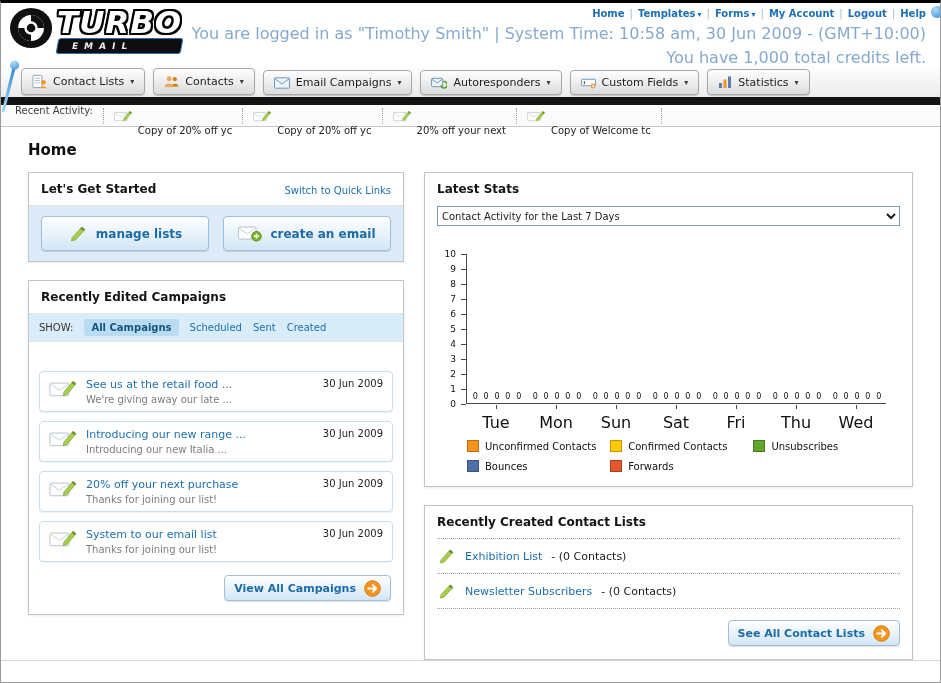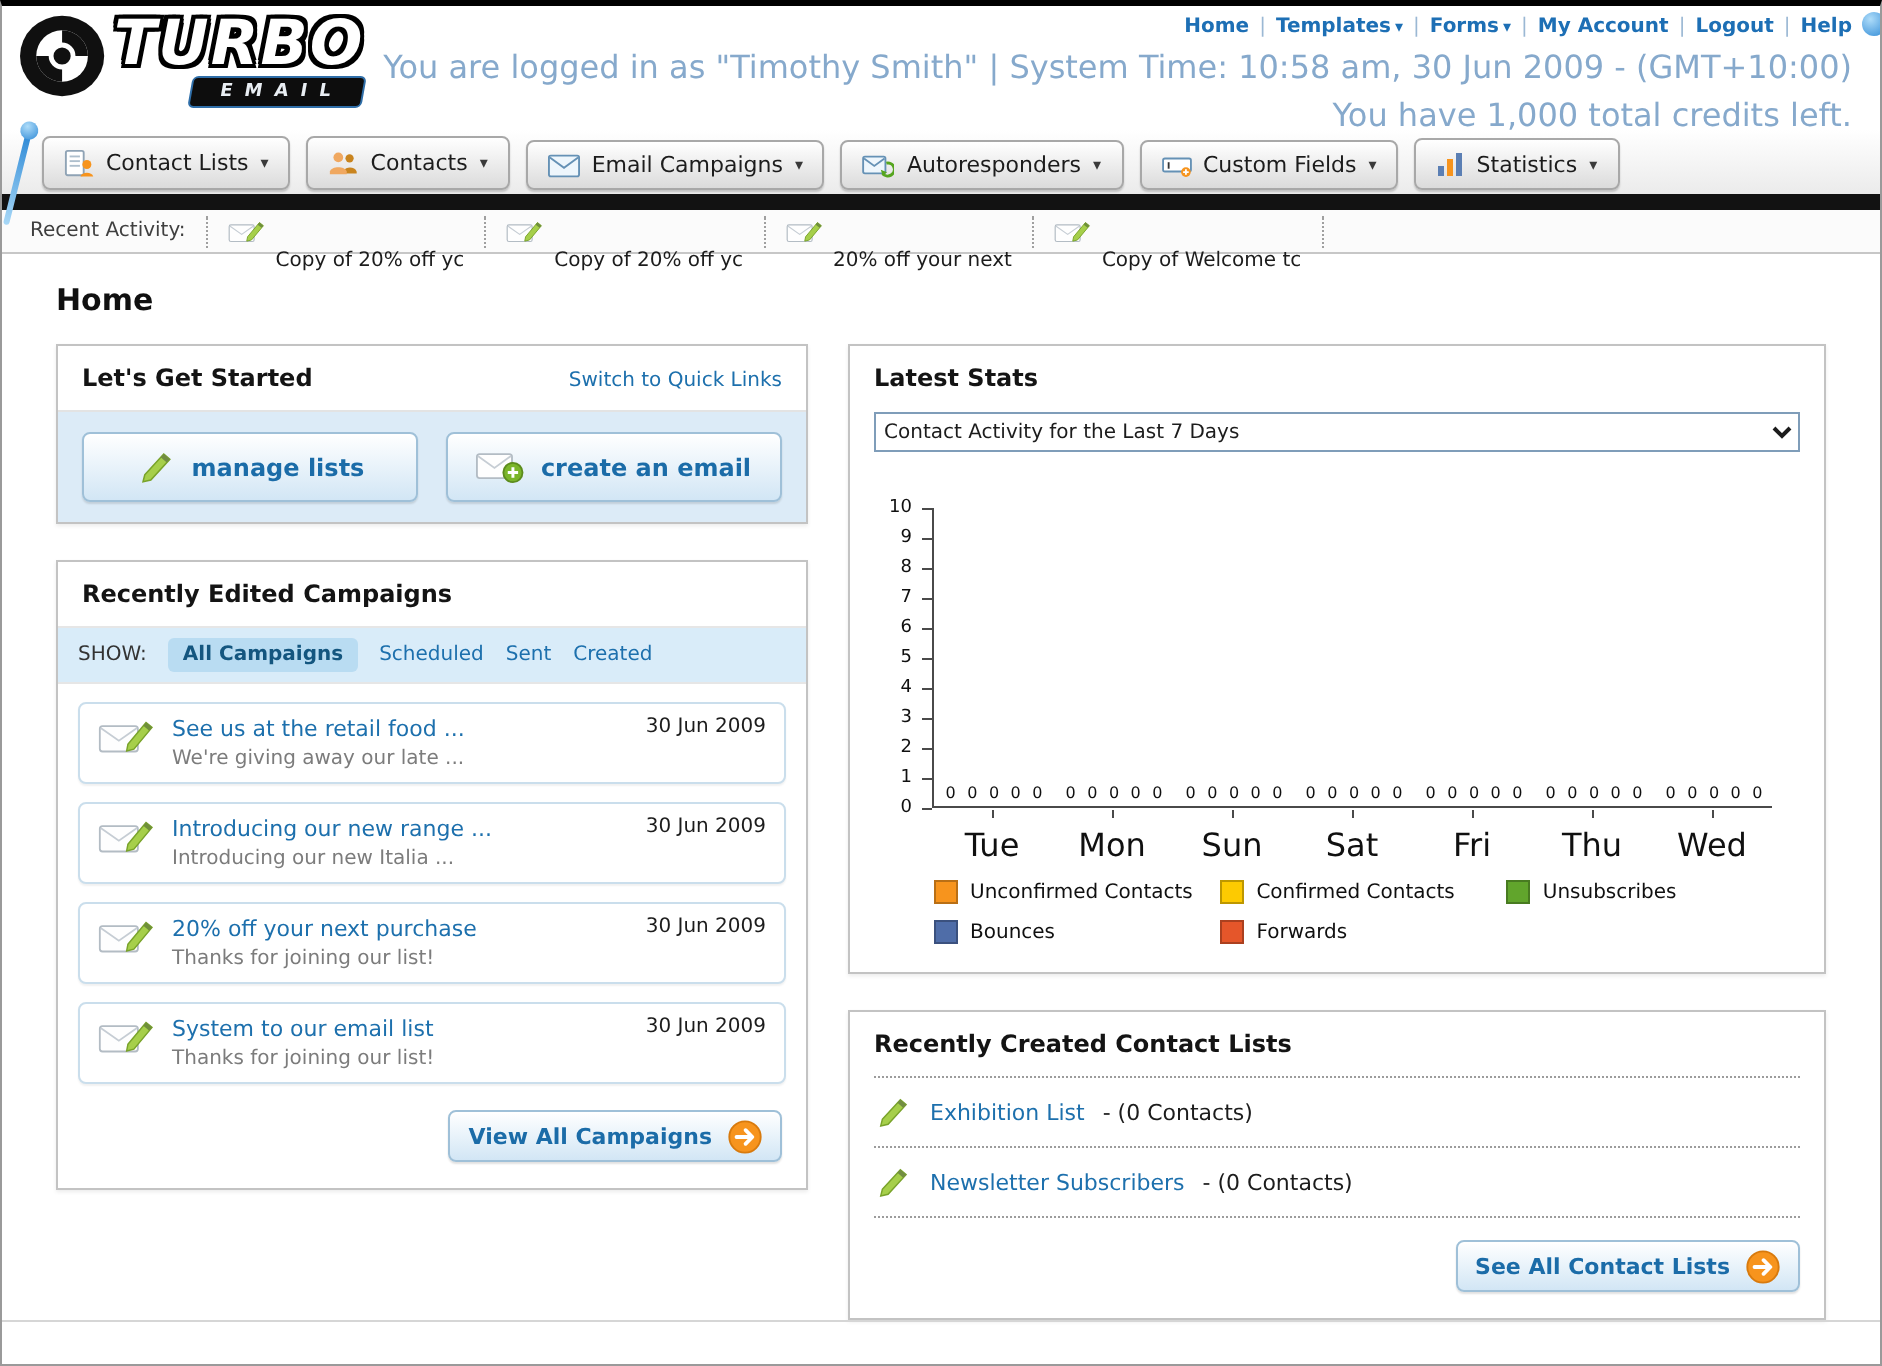--- a/index.html
+++ b/index.html
@@ -3,21 +3,21 @@
 <meta charset="utf-8">
 <style>
   * { box-sizing: border-box; }
   body { margin: 0; background: #fff; font-family: "DejaVu Sans", sans-serif; }
   .page { position: relative; width: 941px; height: 683px; background: #fff;
           border: 1px solid #9a9a9a; border-top: 3px solid #000; overflow: hidden; }
 
   
   .header { position: relative; height: 62px; }
   .logo { position: absolute; left: 8px; top: 3px; display: flex; align-items: center; }
-  .logo-text { display: flex; flex-direction: column; align-items: flex-end; margin-left: 2px; }
+  .logo-text { display: flex; flex-direction: column; margin-left: 2px; }
   .logo-title { font-size: 31px; font-weight: bold; font-style: italic; color: #fff; line-height: 30px;
     text-shadow: -2px -2px 0 #000, 2px -2px 0 #000, -2px 2px 0 #000, 2px 2px 0 #000,
                  -2px 0 0 #000, 2px 0 0 #000, 0 -2px 0 #000, 0 2px 0 #000; letter-spacing: 1px; }
   .logo-sub { background: #0d0d0d; color: #e9eef3; font-size: 9px; font-weight: bold;
     letter-spacing: 6px; padding: 2px 10px 2px 14px; border-radius: 3px; margin-top: 1px;
     transform: skewX(-10deg); border: 1px solid #2f6ea8; }
   .top-right { position: absolute; right: 14px; top: 5px; text-align: right; }
   .top-links { font-size: 10px; font-weight: bold; }
   .top-link { color: #1d6fb5; text-decoration: none; cursor: pointer; }
   .caret-sm { font-size: 8px; color: #1d6fb5; margin-left: 2px; }
@@ -35,21 +35,21 @@
     align-items: flex-end; gap: 8px; padding: 0 0 2px 20px; }
   .nav-tab { display: flex; align-items: center; gap: 6px; padding: 5px 10px; border: 1px solid #a8a8a8;
     border-radius: 4px; background: linear-gradient(#ffffff, #dbdbdb); font-size: 11px; color: #1c1c1c;
     cursor: pointer; box-shadow: 0 1px 1px rgba(0,0,0,.18); white-space: nowrap; }
   .nav-ic svg { display: block; }
   .caret { font-size: 8px; color: #3a3a3a; }
   .black-bar { height: 8px; background: #121212; }
 
   
   .activity-bar { height: 22px; background: #fbfbfb; border-bottom: 1px solid #c7c7c7;
-    display: flex; align-items: center; padding-left: 14px; font-size: 10px; }
+    display: flex; padding-left: 14px; font-size: 10px; }
   .activity-label { color: #3f3f3f; margin-right: 10px; }
   .activity-items { display: flex; height: 100%; align-items: center; }
   .act-item { display: flex; align-items: center; gap: 5px; padding: 0 10px; height: 16px;
     border-left: 1px dotted #9f9f9f; color: #1c1c1c; text-decoration: none; cursor: pointer; }
   .act-item:last-child { border-right: 1px dotted #9f9f9f; }
   .act-ic svg { width: 19px; height: 14px; display: block; }
   .act-txt { white-space: nowrap; margin-top: 30px; }
 
   
   .content { padding: 8px 27px 0; }
@@ -70,21 +70,21 @@
     background: linear-gradient(#ffffff, #d2e6f5); border: 1px solid #9fc0d8; border-radius: 4px;
     color: #1b6ca8; font-weight: bold; font-size: 12px; height: 35px; cursor: pointer;
     box-shadow: inset 0 1px 0 #fff, 0 1px 1px rgba(0,0,0,.12); font-family: inherit; flex: 1; }
   .blue-btn svg { display: block; }
 
   .camp-tabs { background: #d9ecf9; border-top: 1px solid #e6e6e6; border-bottom: 1px solid #e6e6e6;
     padding: 5px 10px; font-size: 10px; display: flex; align-items: center; gap: 11px; }
   .show-label { color: #333; }
   .camp-tab { color: #1d70ad; text-decoration: none; cursor: pointer; }
   .camp-tab.active { background: #b9dcf2; color: #14567f; padding: 3px 7px; border-radius: 3px; font-weight: bold; }
-  .camp-list { padding: 9px 10px 0; }
+  .camp-list { padding: 9px 10px 0; margin-top: 20px; }
   .camp-item { display: flex; align-items: flex-start; gap: 8px; border: 1px solid #cadeec;
     border-radius: 4px; padding: 6px 9px; margin-bottom: 9px; box-shadow: 0 1px 1px rgba(0,0,0,.06);
     cursor: pointer; background: #fff; }
   .camp-ic svg { width: 29px; height: 21px; display: block; }
   .camp-mid { flex: 1; min-width: 0; }
   .camp-title { font-size: 11px; color: #1d70ad; text-decoration: none; display: block; }
   .camp-sub { font-size: 10px; color: #7c7c7c; margin-top: 3px; }
   .camp-date { font-size: 10px; color: #1c1c1c; white-space: nowrap; margin-left: 8px; }
   .panel-foot { display: flex; justify-content: flex-end; padding: 4px 12px 13px; }
   .sm-btn { flex: none; height: 26px; padding: 0 9px; font-size: 11px; }

